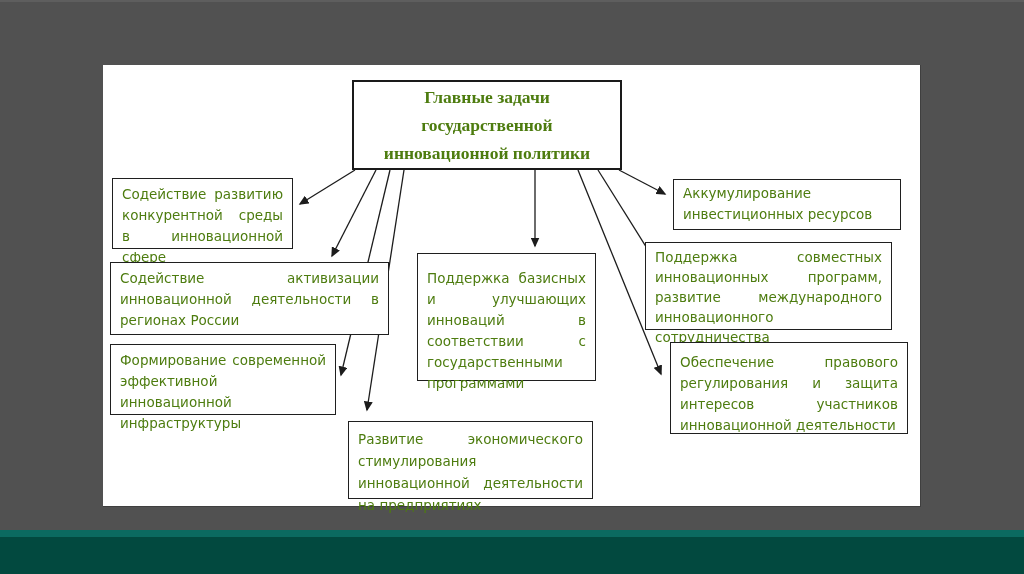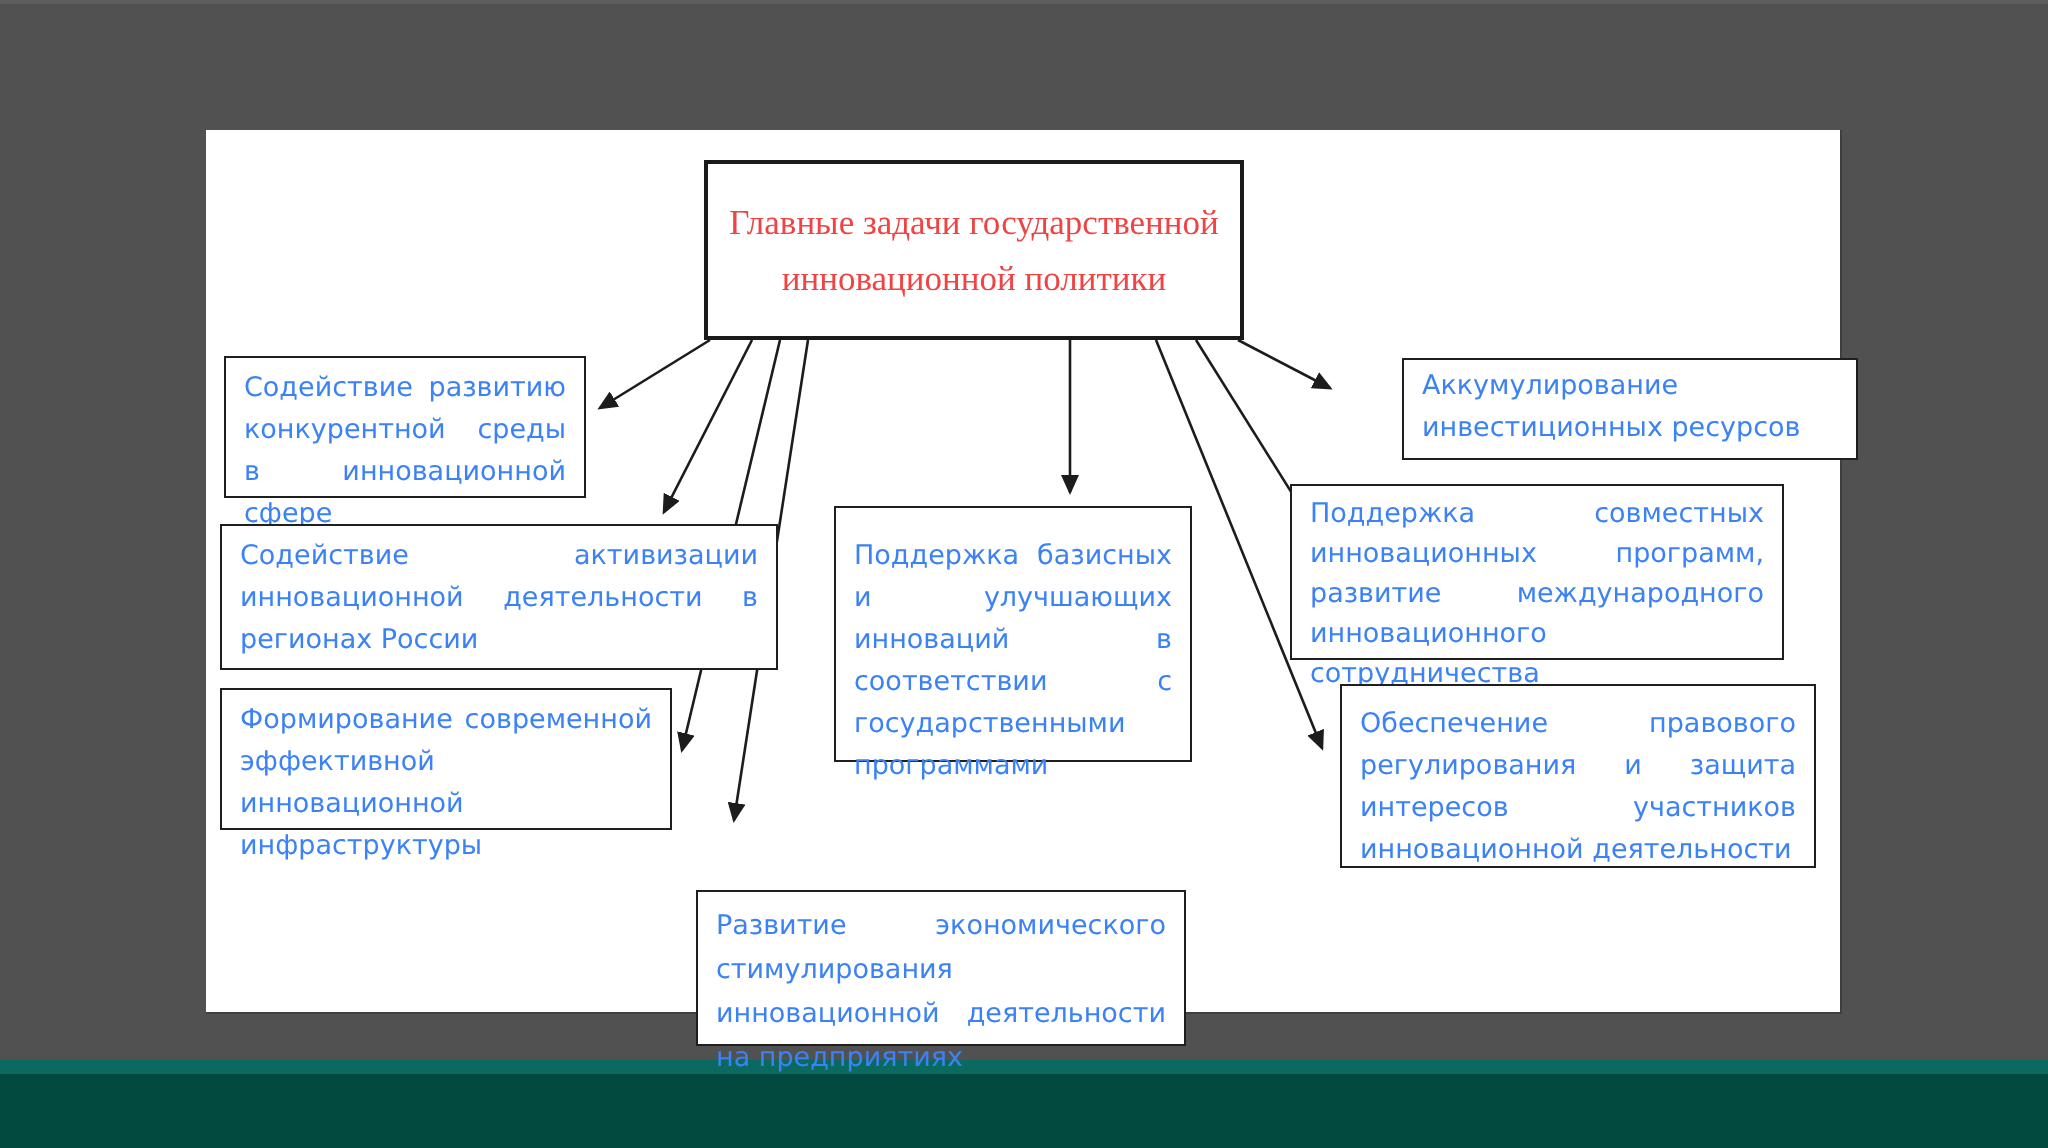--- a/index.html
+++ b/index.html
@@ -41,52 +41,52 @@
     position: absolute;
     left: 0; top: 537px;
     width: 100%; height: 37px;
     background: #02493f;
   }
   .node {
     position: absolute;
     box-sizing: border-box;
     border: 1px solid #1f1f1f;
     background: #ffffff;
-    color: #3b82f6;
+    color: #4d7c0f;
     font-size: 13.5px;
     line-height: 21px;
     text-align: justify;
     padding: 5px 9px;
     z-index: 2;
   }
   .title-box {
     position: absolute;
     left: 352px; top: 80px;
     width: 270px; height: 90px;
     box-sizing: border-box;
     border: 2px solid #1a1a1a;
     background: #ffffff;
     display: flex;
     align-items: center;
     justify-content: center;
     text-align: center;
     font-family: "Liberation Serif", serif;
-    font-weight: normal;
+    font-weight: bold;
     font-size: 17.5px;
     line-height: 28px;
-    color: #ef4444;
+    color: #4d7c0f;
     padding: 2px 8px;
     z-index: 2;
   }
   .box-left1  { left: 112px; top: 178px; width: 181px; height: 71px; }
   .box-left2  { left: 110px; top: 262px; width: 279px; height: 73px; }
   .box-left3  { left: 110px; top: 344px; width: 226px; height: 71px; }
   .box-mid1   { left: 417px; top: 253px; width: 179px; height: 128px; padding-top: 14px; }
-  .box-mid2   { left: 348px; top: 421px; width: 245px; height: 78px; padding-top: 6px; line-height: 22px; margin-top: 24px; }
-  .box-right1 { left: 673px; top: 179px; width: 228px; height: 51px; padding-top: 3px; margin-left: 28px; }
+  .box-mid2   { left: 348px; top: 421px; width: 245px; height: 78px; padding-top: 6px; line-height: 22px; }
+  .box-right1 { left: 673px; top: 179px; width: 228px; height: 51px; padding-top: 3px; }
   .box-right2 { left: 645px; top: 242px; width: 247px; height: 88px; padding-top: 4px; line-height: 20px; }
   .box-right3 { left: 670px; top: 342px; width: 238px; height: 92px; padding-top: 9px; }
   svg.arrows {
     position: absolute;
     left: 0; top: 0;
     width: 1024px; height: 574px;
     z-index: 1;
     pointer-events: none;
   }
   svg.arrows line {

